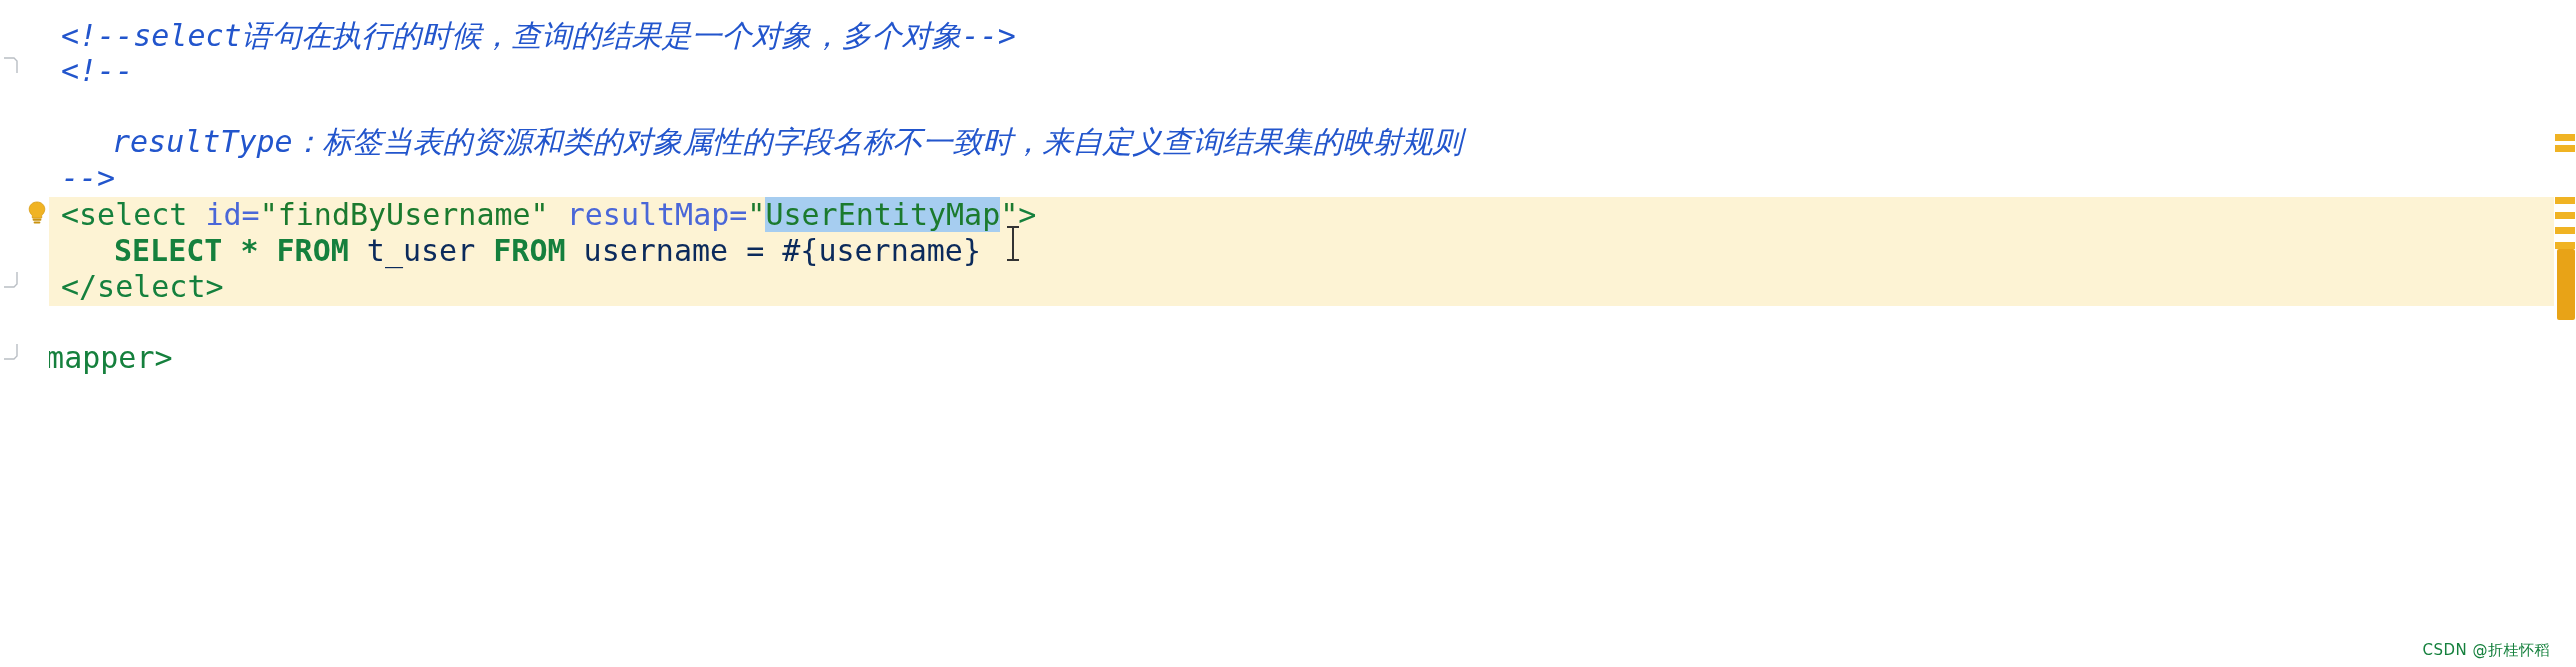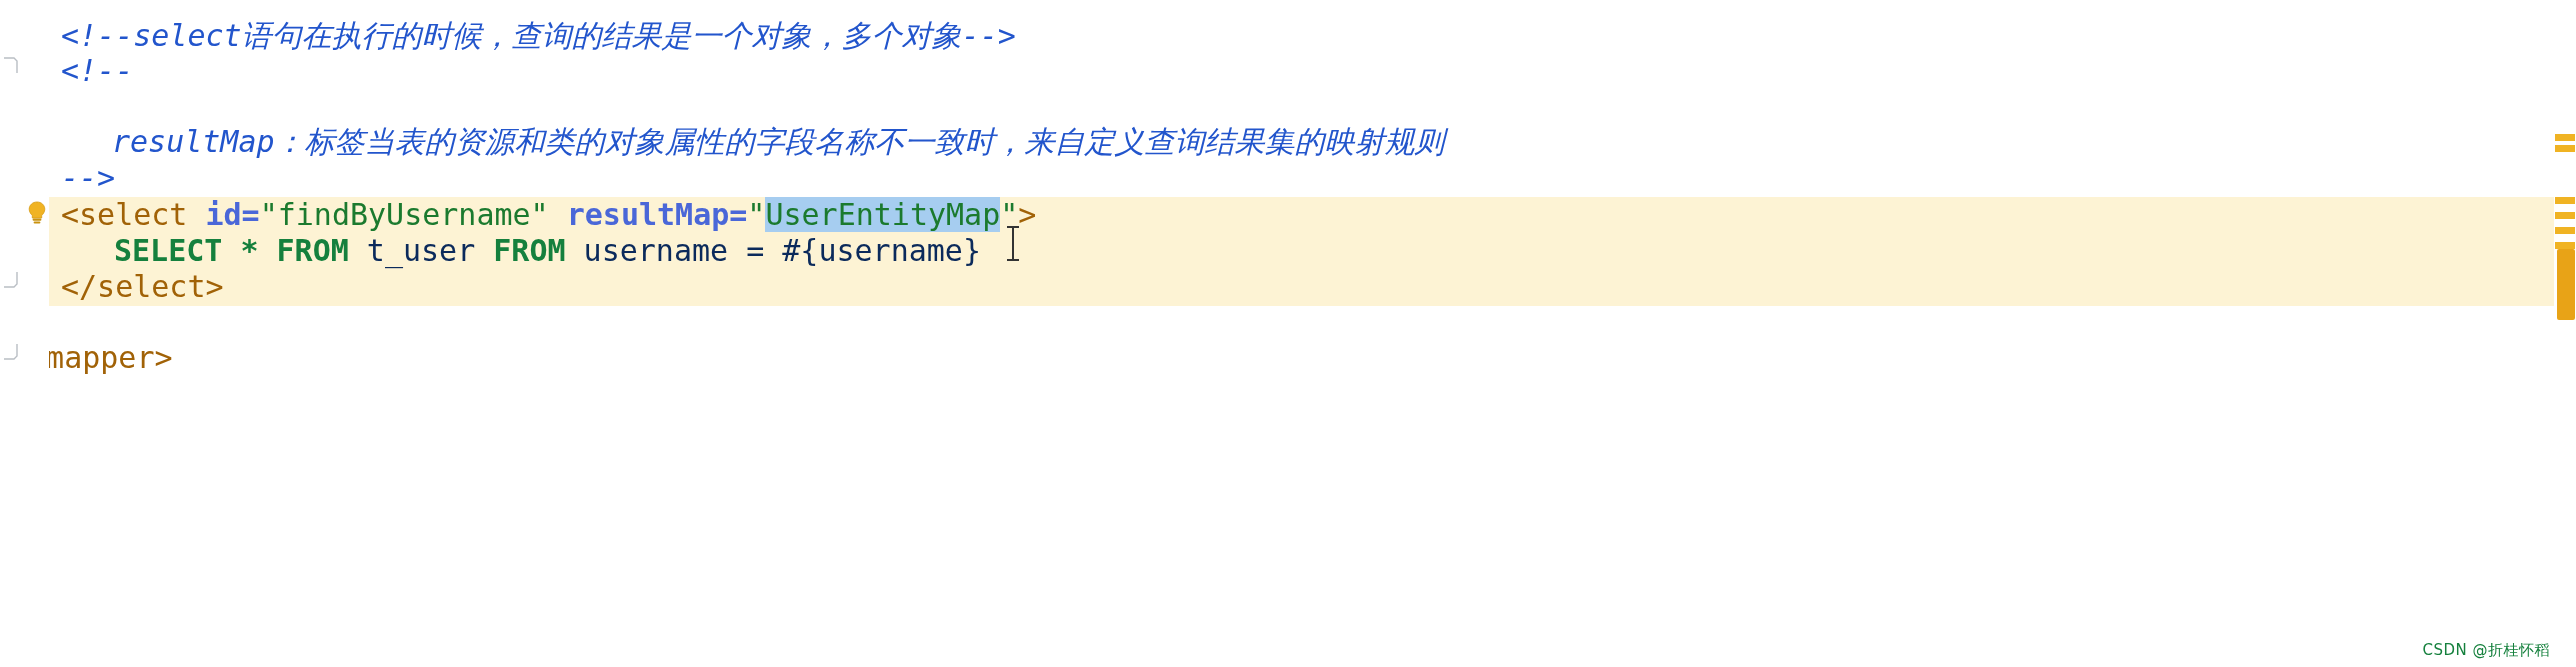--- a/index.html
+++ b/index.html
@@ -81,22 +81,22 @@
     line-height: 59px;
     letter-spacing: 0px;
     font-family: "DejaVu Sans Mono", "Liberation Mono", monospace;
   }
 
   .comment {
     color: #2255cc;
     font-style: italic;
     font-weight: 500;
   }
-  .tag      { color: #a16207; font-weight: 500; }
-  .attrname { color: #4a67d8; font-weight: 700; }
+  .tag      { color: #15803d; font-weight: 500; }
+  .attrname { color: #4a67d8; font-weight: 400; }
   .attrval  { color: #1b7a2e; font-weight: 500; }
   .kw       { color: #15803d; font-weight: 700; }
   .plain    { color: #0b2a5b; font-weight: 500; margin-top: 45px; }
 
   .sel {
     background: #a6cdf0;
     color: #1b7a2e;
   }
 
   
@@ -198,21 +198,21 @@
     </div>
   </div>
 
   <div class="code-layer">
 
     <div class="line" style="top:6px; left:61px;"><span class="comment">&lt;!--select语句在执行的时候，查询的结果是一个对象，多个对象--&gt;</span></div>
 
     <div class="line" style="top:41px; left:61px;"><span class="comment">&lt;!--</span></div>
 
 
-    <div class="line" style="top:112px; left:112px;"><span class="comment">resultMap：标签当表的资源和类的对象属性的字段名称不一致时，来自定义查询结果集的映射规则</span></div>
+    <div class="line" style="top:112px; left:112px;"><span class="comment">resultType：标签当表的资源和类的对象属性的字段名称不一致时，来自定义查询结果集的映射规则</span></div>
 
     <div class="line" style="top:148px; left:61px;"><span class="comment">--&gt;</span></div>
 
     <div class="line" style="top:185px; left:61px;"><span class="tag">&lt;select </span><span class="attrname">id=</span><span class="attrval">"findByUsername"</span><span class="plain"> </span><span class="attrname">resultMap=</span><span class="attrval">"</span><span class="sel">UserEntityMap</span><span class="attrval">"</span><span class="tag">&gt;</span></div>
 
     <div class="line" style="top:221px; left:114px;"><span class="kw">SELECT</span><span class="plain"> </span><span class="kw">*</span><span class="plain"> </span><span class="kw">FROM</span><span class="plain"> t_user </span><span class="kw">FROM</span><span class="plain"> username = #{username}</span></div>
 
     <div class="line" style="top:257px; left:61px;"><span class="tag">&lt;/select&gt;</span></div>
 
     <div class="line" style="top:328px; left:10px;"><span class="tag">&lt;/mapper&gt;</span></div>

